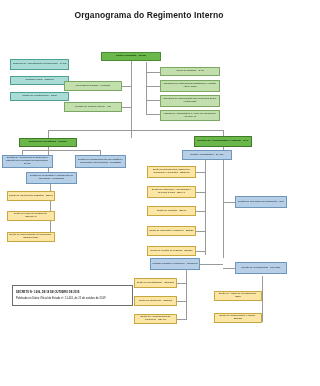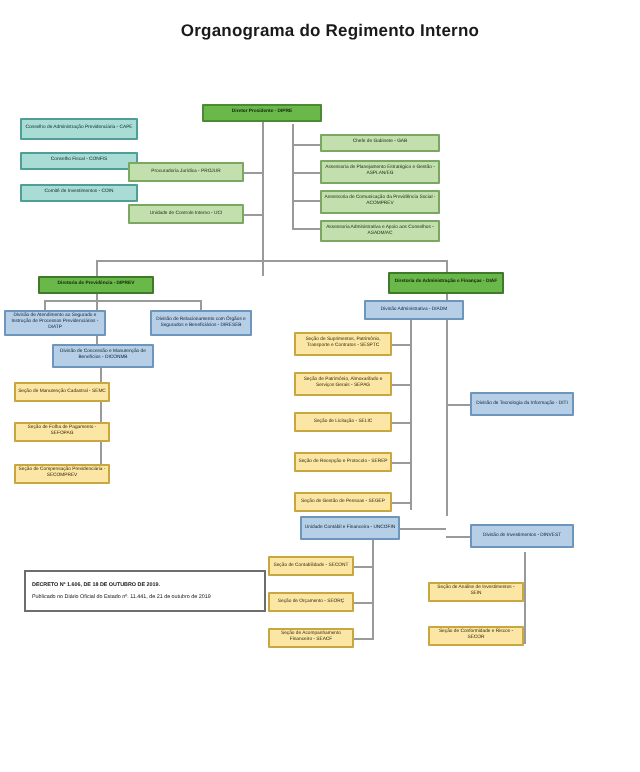--- a/index.html
+++ b/index.html
@@ -13,21 +13,20 @@
   #chart{position:relative;width:298px;height:386px;}
 
   .title{
     position:absolute;
     left:0;top:10px;width:298px;
     text-align:center;
     font-size:8.5px;
     font-weight:bold;
     color:#1a1a1a;
     letter-spacing:0.1px;
-    padding-left:16px;
   }
 
   .node{
     position:absolute;
     box-sizing:border-box;
     display:flex;
     align-items:center;
     justify-content:center;
     text-align:center;
     font-size:2.4px;

